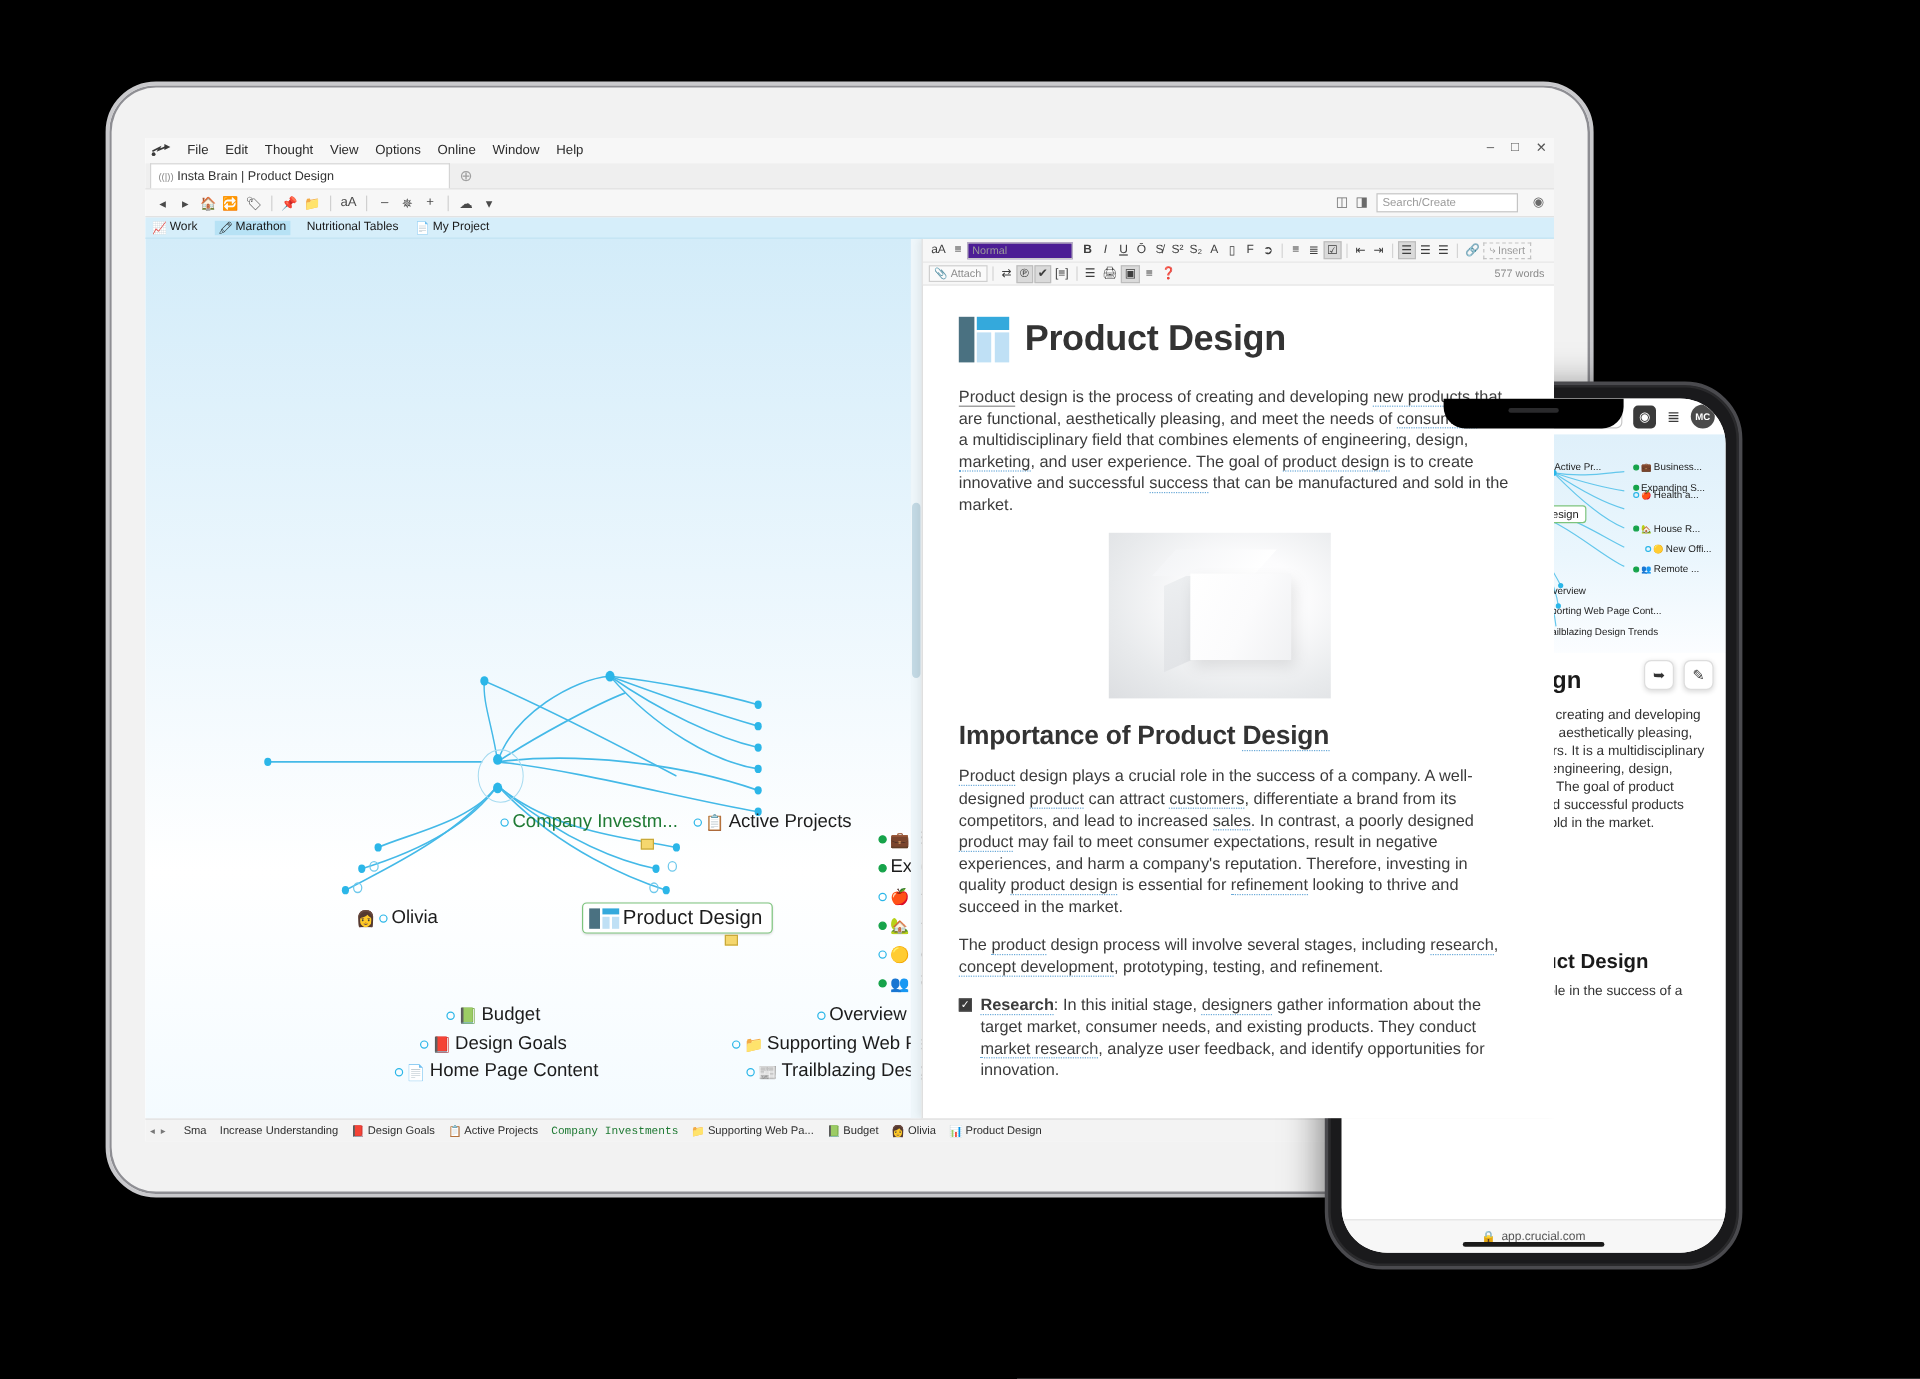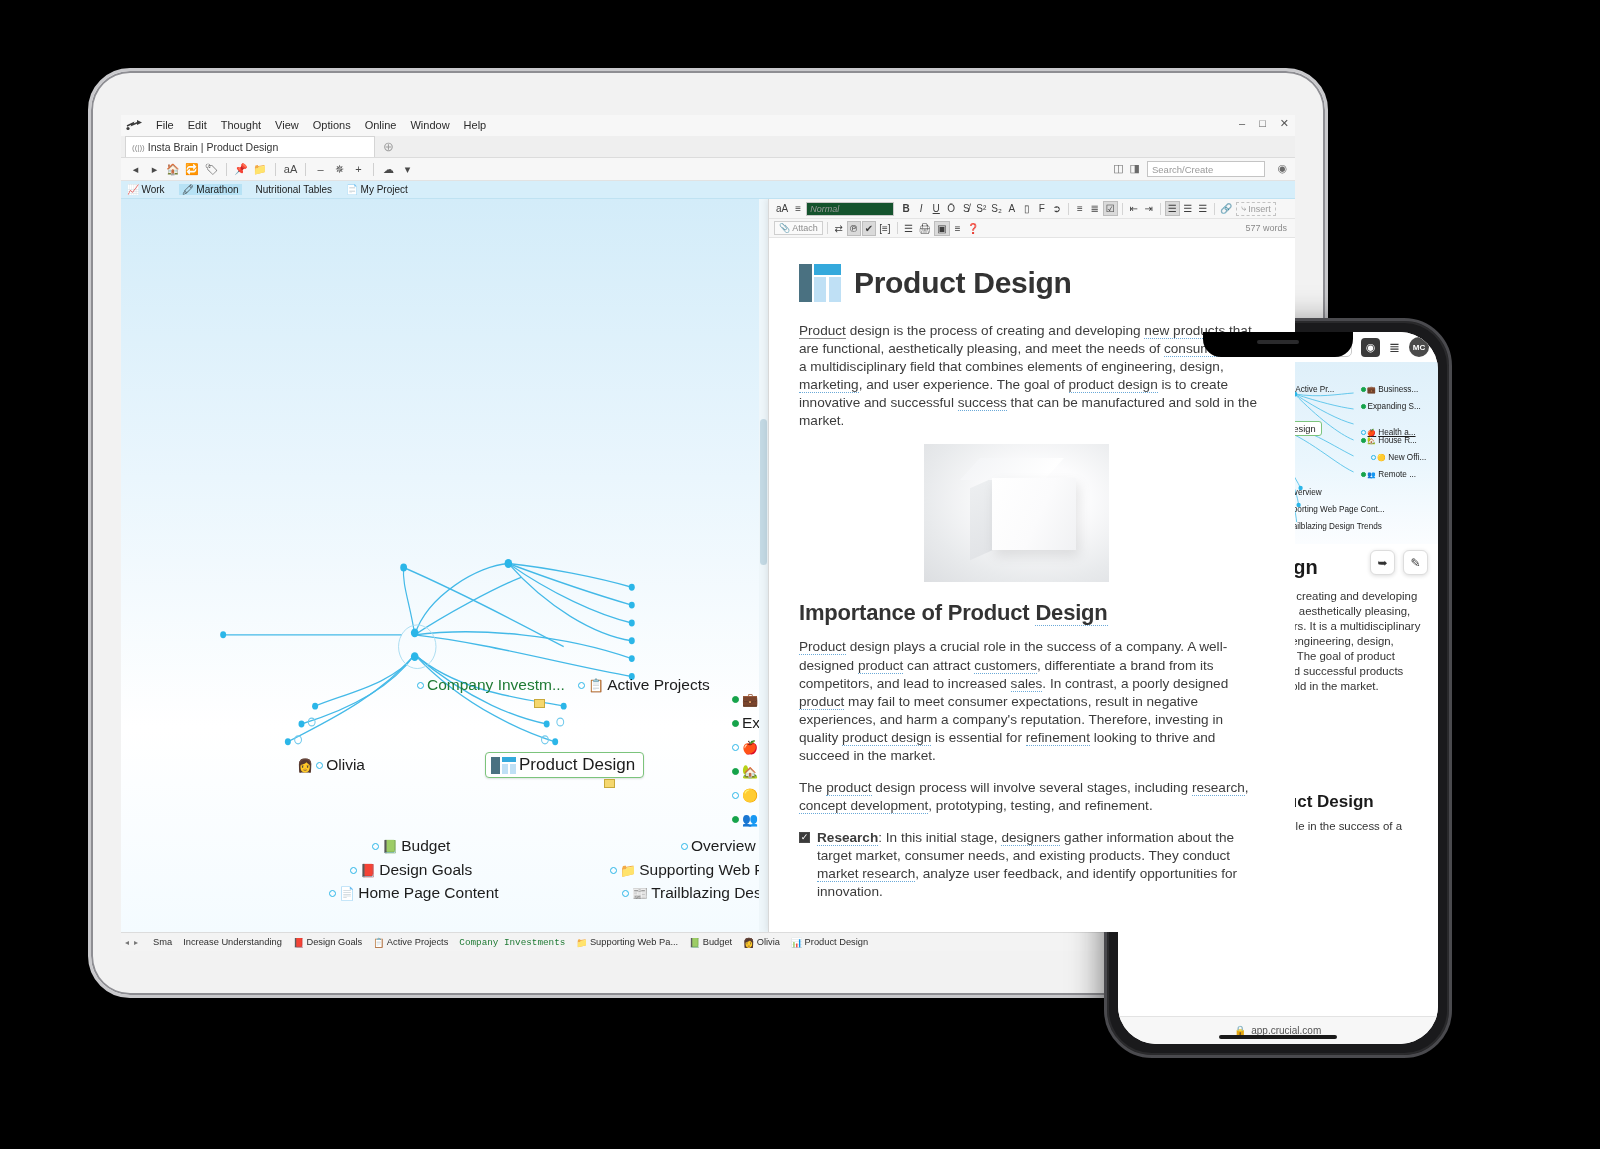--- a/index.html
+++ b/index.html
@@ -200,25 +200,24 @@
   .fmt-row2 { height: 19px; }
   .fb {
     min-width: 14px; height: 15px;
     display: flex; align-items: center; justify-content: center;
     font-size: 10px; color: #3d3d3d;
     padding: 0 2px;
   }
   .fb.act { background: #dadada; border: 1px solid #bdbdbd; }
   .style-sel {
     width: 88px; height: 14px;
-    border: 1px solid #c9c9c9; background: #14532d;
+    border: 1px solid #c9c9c9; background: #4c1d95;
     font-size: 9px; color: #9b9b9b;
     display: flex; align-items: center; padding-left: 3px;
     margin-right: 4px;
-    font-style: italic;
   }
   .fsep { width: 1px; height: 12px; background: #d4d4d4; margin: 0 3px; }
   .attach-btn {
     display: flex; align-items: center; gap: 2px;
     border: 1px solid #cfcfcf; background: #fafafa;
     height: 14px; padding: 0 4px;
     font-size: 9px; color: #8c8c8c;
   }
   .insert-btn {
     display: flex; align-items: center; gap: 2px;
@@ -922,21 +921,21 @@
       </div>
       <div class="ph-node" style="left:243px; top:23px;">
         <span class="gate filled"></span>
         <span class="nico">💼</span>
         <span>Business...</span>
       </div>
       <div class="ph-node" style="left:243px; top:40px;">
         <span class="gate filled"></span>
         <span>Expanding S...</span>
       </div>
-      <div class="ph-node" style="left:243px; top:66px;text-decoration:underline;">
+      <div class="ph-node" style="left:243px; top:46px;">
         <span class="gate"></span>
         <span class="nico">🍎</span>
         <span>Health a...</span>
       </div>
       <div class="ph-node" style="left:243px; top:74px;">
         <span class="gate filled"></span>
         <span class="nico">🏡</span>
         <span>House R...</span>
       </div>
       <div class="ph-node" style="left:253px; top:91px;">

